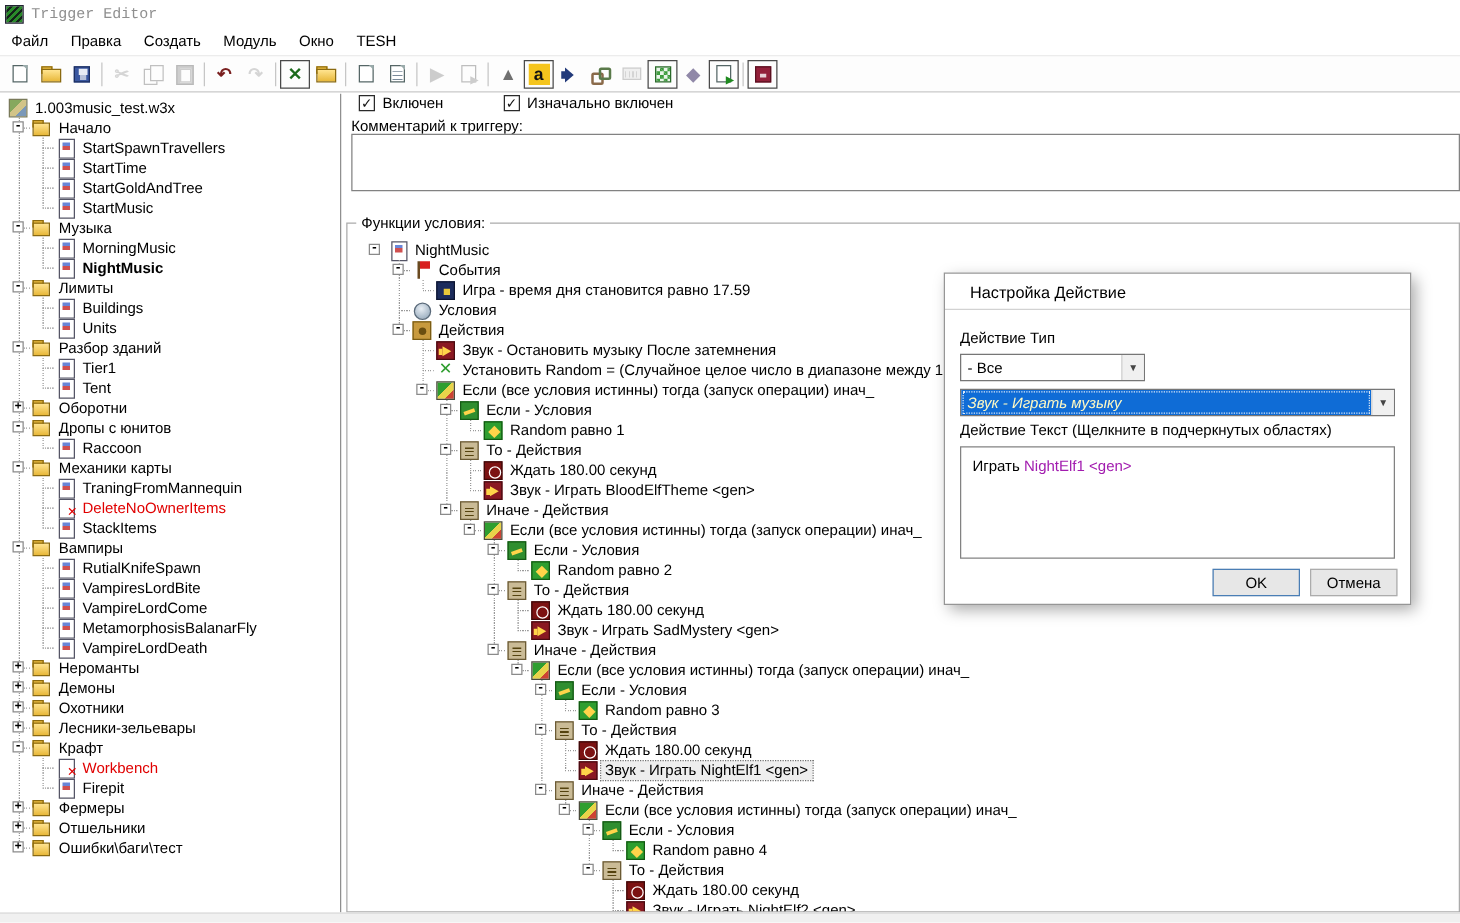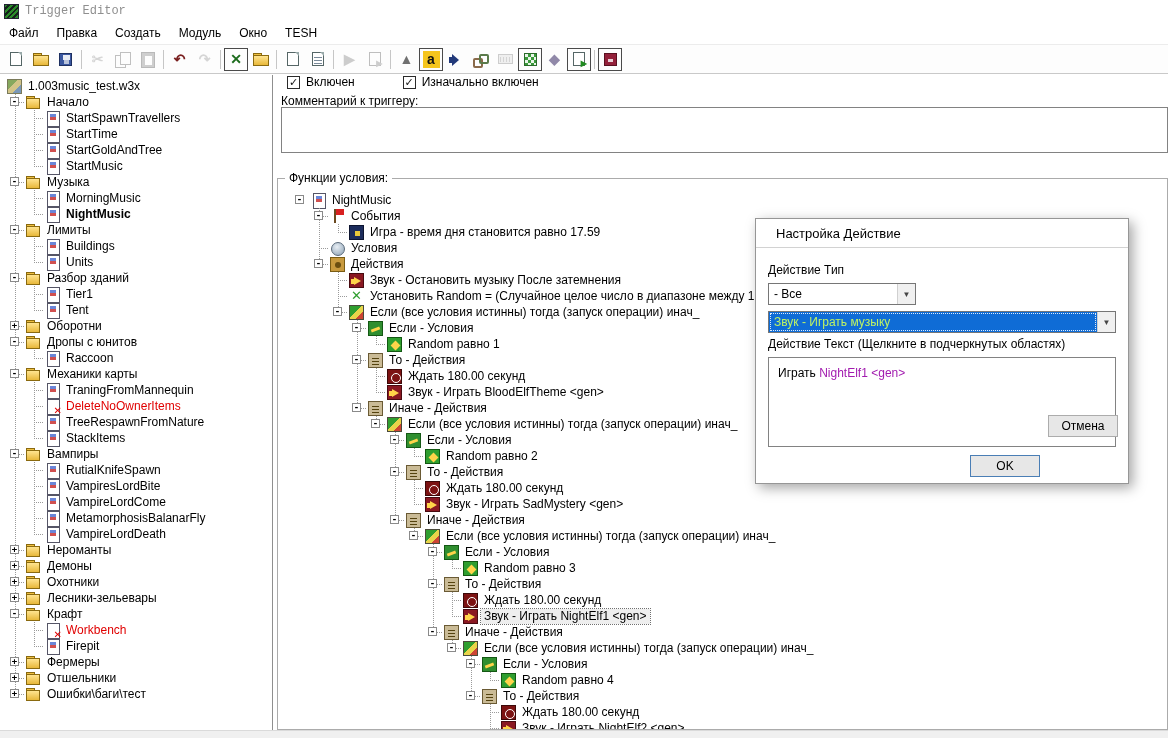--- a/index.html
+++ b/index.html
@@ -106,27 +106,27 @@
   .fn-tree{position:absolute;inset:13px 0 0 13px;overflow:hidden;}
 
   
   .dialog{position:absolute;left:755px;top:218px;width:374px;height:266px;background:#fff;border:1px solid #969696;box-shadow:4px 4px 12px rgba(0,0,0,.35);z-index:10;}
   .dlg-title{height:29px;line-height:29px;padding-left:20px;font-size:13px;border-bottom:1px solid #d2d2d2;}
   .dlg-body{position:absolute;top:30px;left:0;right:0;bottom:0;padding:10px 12px;}
   .dlg-label{margin-top:4px;}
   .combo{height:22px;border:1px solid #767676;display:flex;align-items:stretch;background:#fff;margin-top:6px;}
   .combo.small{width:148px;}
   .ctext{flex:1;line-height:20px;padding-left:5px;overflow:hidden;white-space:nowrap;}
-  .ctext.sel{background:#0f6cd6;color:#bef264;outline:1px dotted #dce8f8;outline-offset:-2px;}
+  .ctext.sel{background:#0f6cd6;color:#fef9c3;outline:1px dotted #dce8f8;outline-offset:-2px;font-style:italic;}
   .cbtn{width:18px;background:#f0f0f0;border-left:1px solid #d0d0d0;font-size:8px;display:flex;align-items:center;justify-content:center;color:#444;flex:none;}
   .atext{margin-top:6px;height:90px;border:1px solid #828282;padding:8px 9px;background:#fff;overflow:hidden;}
   .param-link{color:#a21caf;cursor:pointer;}
   .dlg-buttons{position:absolute;right:10px;bottom:6px;display:flex;gap:8px;}
   .btn{width:70px;height:22px;background:#e7e7e7;border:1px solid #acacac;font:12px "Liberation Sans",sans-serif;cursor:default;}
-  .btn.ok{border-color:#4a7eb5;margin-top:40px;}
+  .btn.ok{border-color:#4a7eb5;}
 
   
   .hscroll{position:absolute;left:0;right:0;bottom:0;height:8px;background:#f0f0f0;border-top:1px solid #dadada;}
 </style>
 </head>
 <body>
 
 <div class="window">
 
   <div class="titlebar">
@@ -426,31 +426,20 @@
         <div class="trow">
           <span class="tcell">
             <i class="vl full"></i>
           </span>
           <span class="tcell">
             <i class="vl full"></i>
             <i class="hl"></i>
           </span>
           <span class="ticon icon-trigger-disabled"></span>
           <span class="tlabel red">DeleteNoOwnerItems</span>
-        </div>
-        <div class="trow">
-          <span class="tcell">
-            <i class="vl full"></i>
-          </span>
-          <span class="tcell">
-            <i class="vl full"></i>
-            <i class="hl"></i>
-          </span>
-          <span class="ticon icon-trigger"></span>
-          <span class="tlabel">TreeRespawnFromNature</span>
         </div>
         <div class="trow">
           <span class="tcell">
             <i class="vl full"></i>
           </span>
           <span class="tcell">
             <i class="vl half"></i>
             <i class="hl"></i>
           </span>
           <span class="ticon icon-trigger"></span>

